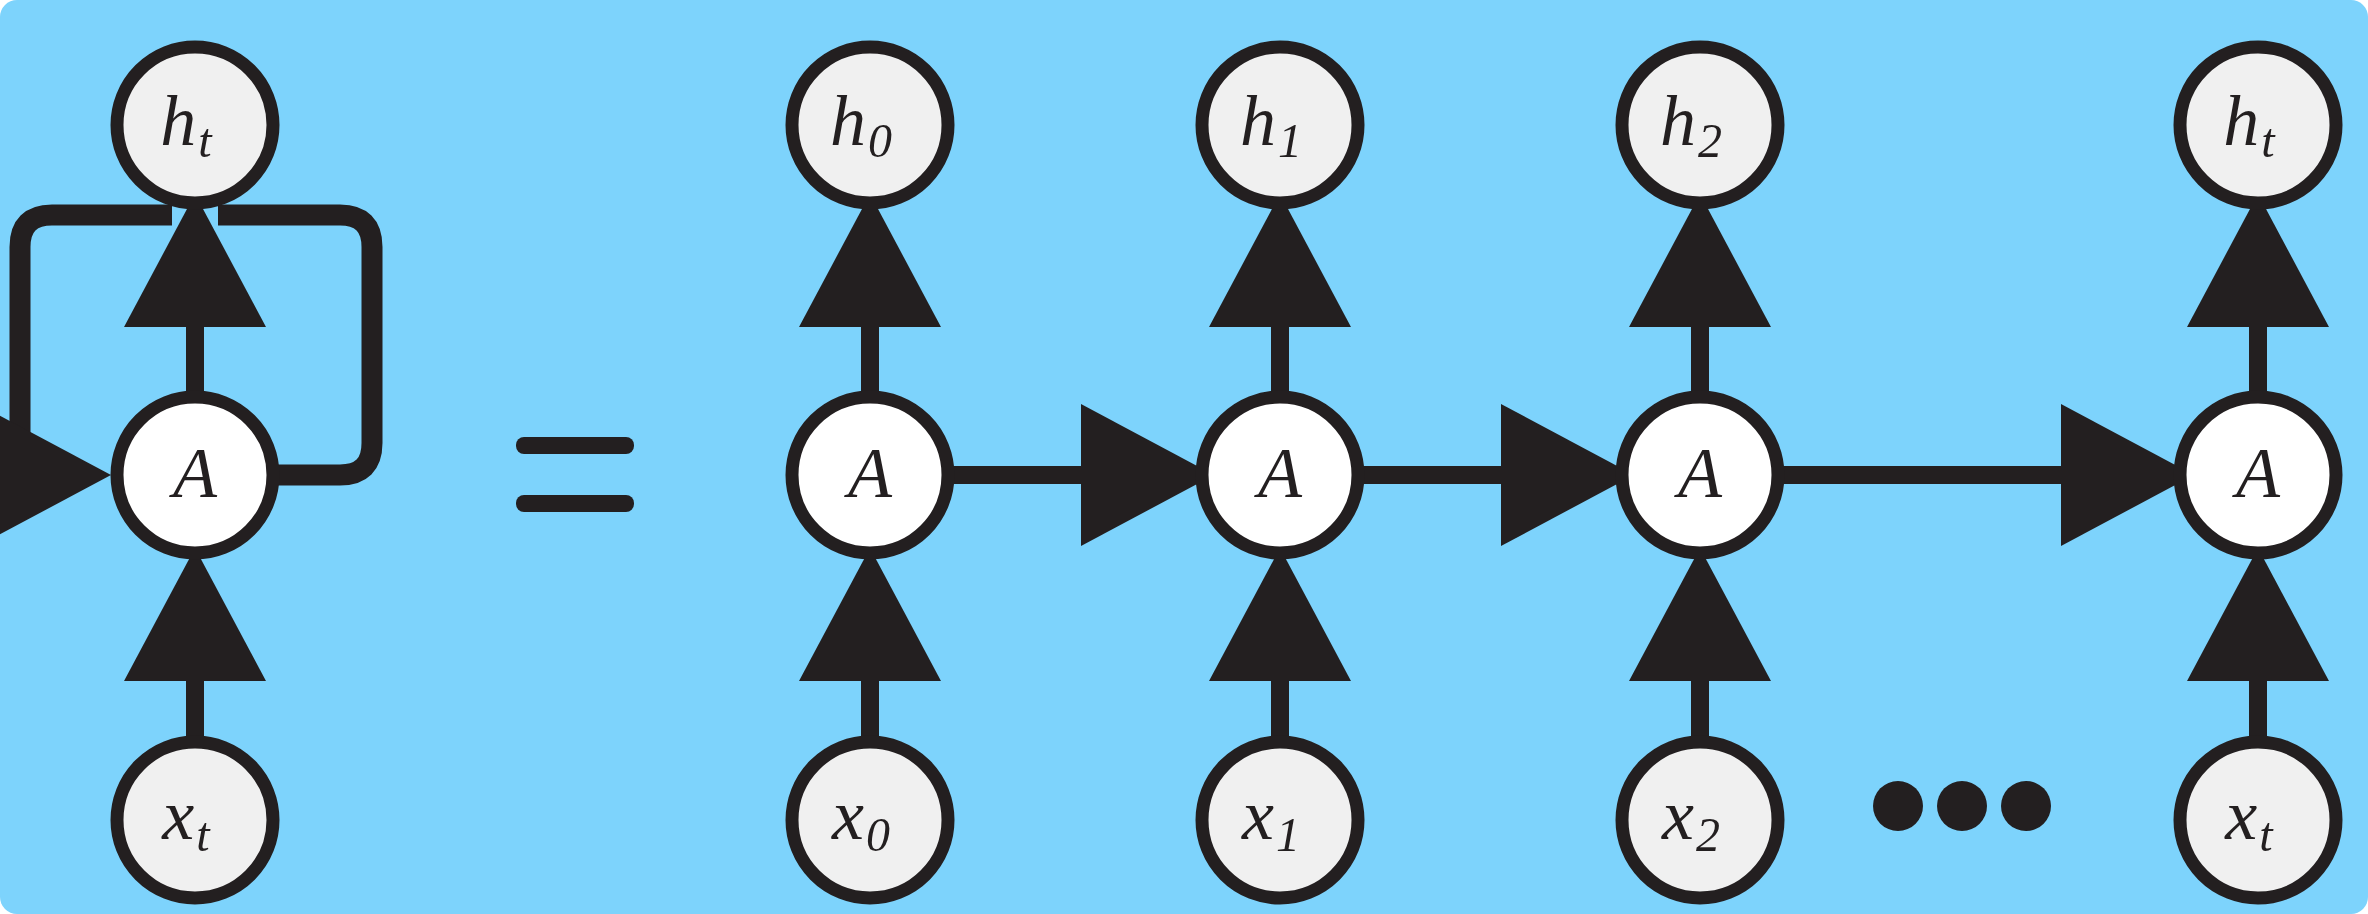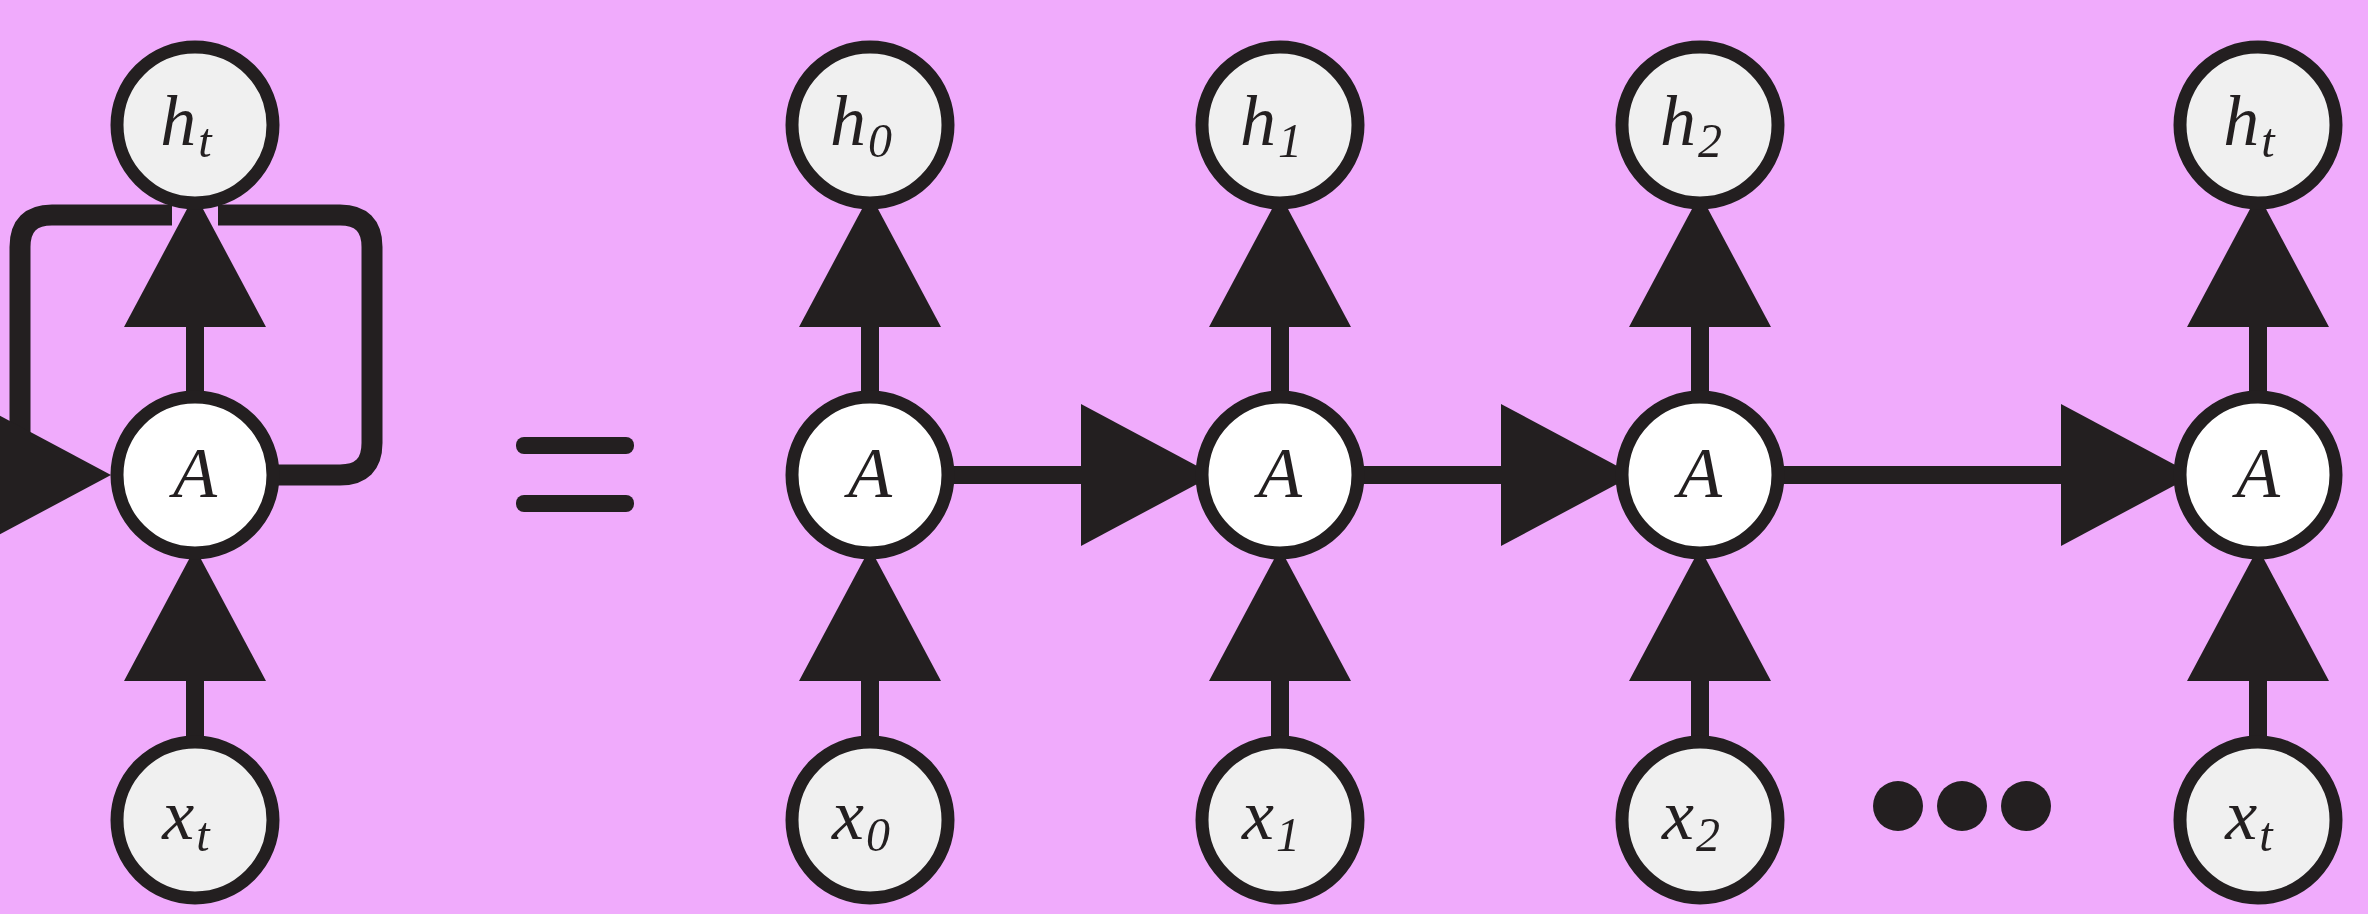--- a/index.html
+++ b/index.html
@@ -1,18 +1,18 @@
 <!DOCTYPE html>
 <html><head>
 <meta charset="utf-8">
 <style>
   html,body{margin:0;padding:0;background:#ffffff;}
   body{width:2368px;height:914px;overflow:hidden;
        font-family:"Liberation Serif",serif;}
-  #stage{position:relative;width:2368px;height:914px;background:#f0abfc;}
+  #stage{position:relative;width:2368px;height:914px;background:#7dd3fc;border-radius:17px;}
   svg#diagram{position:absolute;left:0;top:0;width:2368px;height:914px;display:block;}
   .node-label{font-family:"Liberation Serif","DejaVu Serif",serif;
               font-style:italic;text-anchor:middle;dominant-baseline:middle;fill:#231f20;}
   .lbl-main{font-size:72px;}
   .lbl-sub{font-size:48px;font-style:italic;}
 </style>
 </head>
 <body>
 
 <div id="stage">

